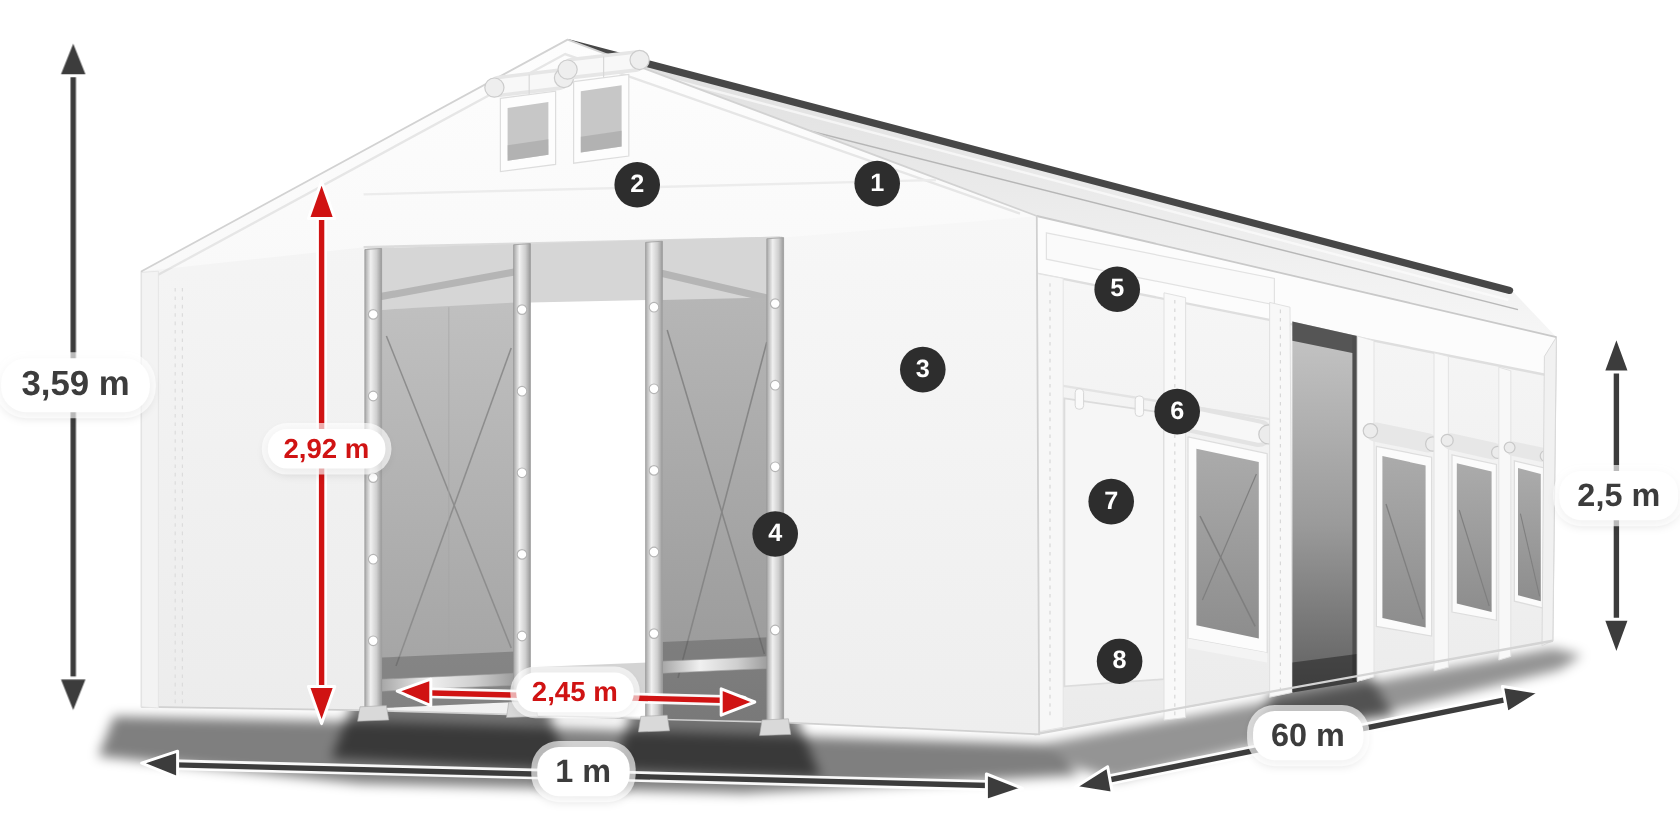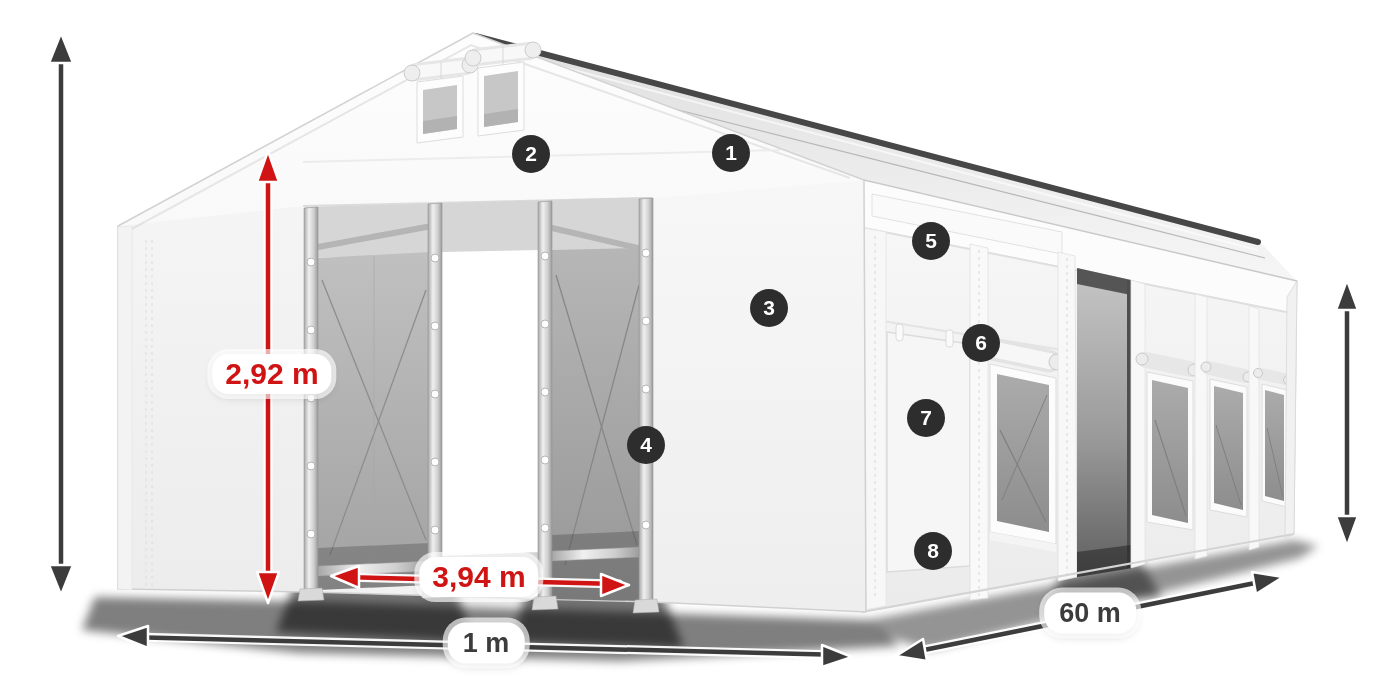--- a/index.html
+++ b/index.html
@@ -18,21 +18,21 @@
   .dim-label{
     position:absolute;transform:translate(-50%,-50%);
     background:var(--label-bg);color:var(--dim-dark);
     font-weight:bold;line-height:1;white-space:nowrap;
     border-radius:18px;
     box-shadow:0 0 0 5px rgba(255,255,255,.65), 0 3px 10px rgba(0,0,0,.18);
   }
   .dim-label.red{color:var(--dim-red);}
   .size-lg{font-size:29px;padding:8px 17px;border-radius:21px;}
   .size-md{font-size:27px;padding:7px 15px;}
-  .size-sm{font-size:30px;padding:5px 13px;border-radius:16px;text-align:center;}
+  .size-sm{font-size:23px;padding:5px 13px;border-radius:16px;text-align:center;}
   .marker{
     position:absolute;transform:translate(-50%,-50%);
     width:38px;height:38px;border-radius:50%;
     background:var(--badge-bg);color:var(--badge-text);
     font-weight:bold;font-size:21px;
     display:flex;align-items:center;justify-content:center;
   }
   
   .case{stroke:#ffffff;stroke-width:9;stroke-linecap:round;fill:none;opacity:.95;}
   .ld{stroke:var(--dim-dark);stroke-width:4.5;fill:none;}
@@ -314,24 +314,26 @@
       <polygon class="hd" points="1283,577 1256,594 1252,572"></polygon>
     </g>
     <g>
       <line class="case" x1="1347" y1="292" x2="1347" y2="534"></line>
       <line class="ld" x1="1347" y1="308" x2="1347" y2="518"></line>
       <polygon class="hd" points="1347,280 1336,310 1358,310"></polygon>
       <polygon class="hd" points="1347,546 1336,516 1358,516"></polygon>
     </g>
   </svg>
 
+  <div class="dim-label size-lg" style="left:63px;top:321px">3,59 m</div>
   <div class="dim-label size-sm red" style="left:272px;top:374px">2,92 m</div>
-  <div class="dim-label size-sm red" style="left:479px;top:577px">3,94 m</div>
+  <div class="dim-label size-sm red" style="left:479px;top:577px">2,45 m</div>
   <div class="dim-label size-md" style="left:486px;top:643px">1 m</div>
   <div class="dim-label size-md" style="left:1090px;top:613px">60 m</div>
+  <div class="dim-label size-md" style="left:1349px;top:413px">2,5 m</div>
 
   <div class="marker" style="left:731px;top:153px">1</div>
   <div class="marker" style="left:531px;top:154px">2</div>
   <div class="marker" style="left:769px;top:308px">3</div>
   <div class="marker" style="left:646px;top:445px">4</div>
   <div class="marker" style="left:931px;top:241px">5</div>
   <div class="marker" style="left:981px;top:343px">6</div>
   <div class="marker" style="left:926px;top:418px">7</div>
   <div class="marker" style="left:933px;top:551px">8</div>
 </div>

